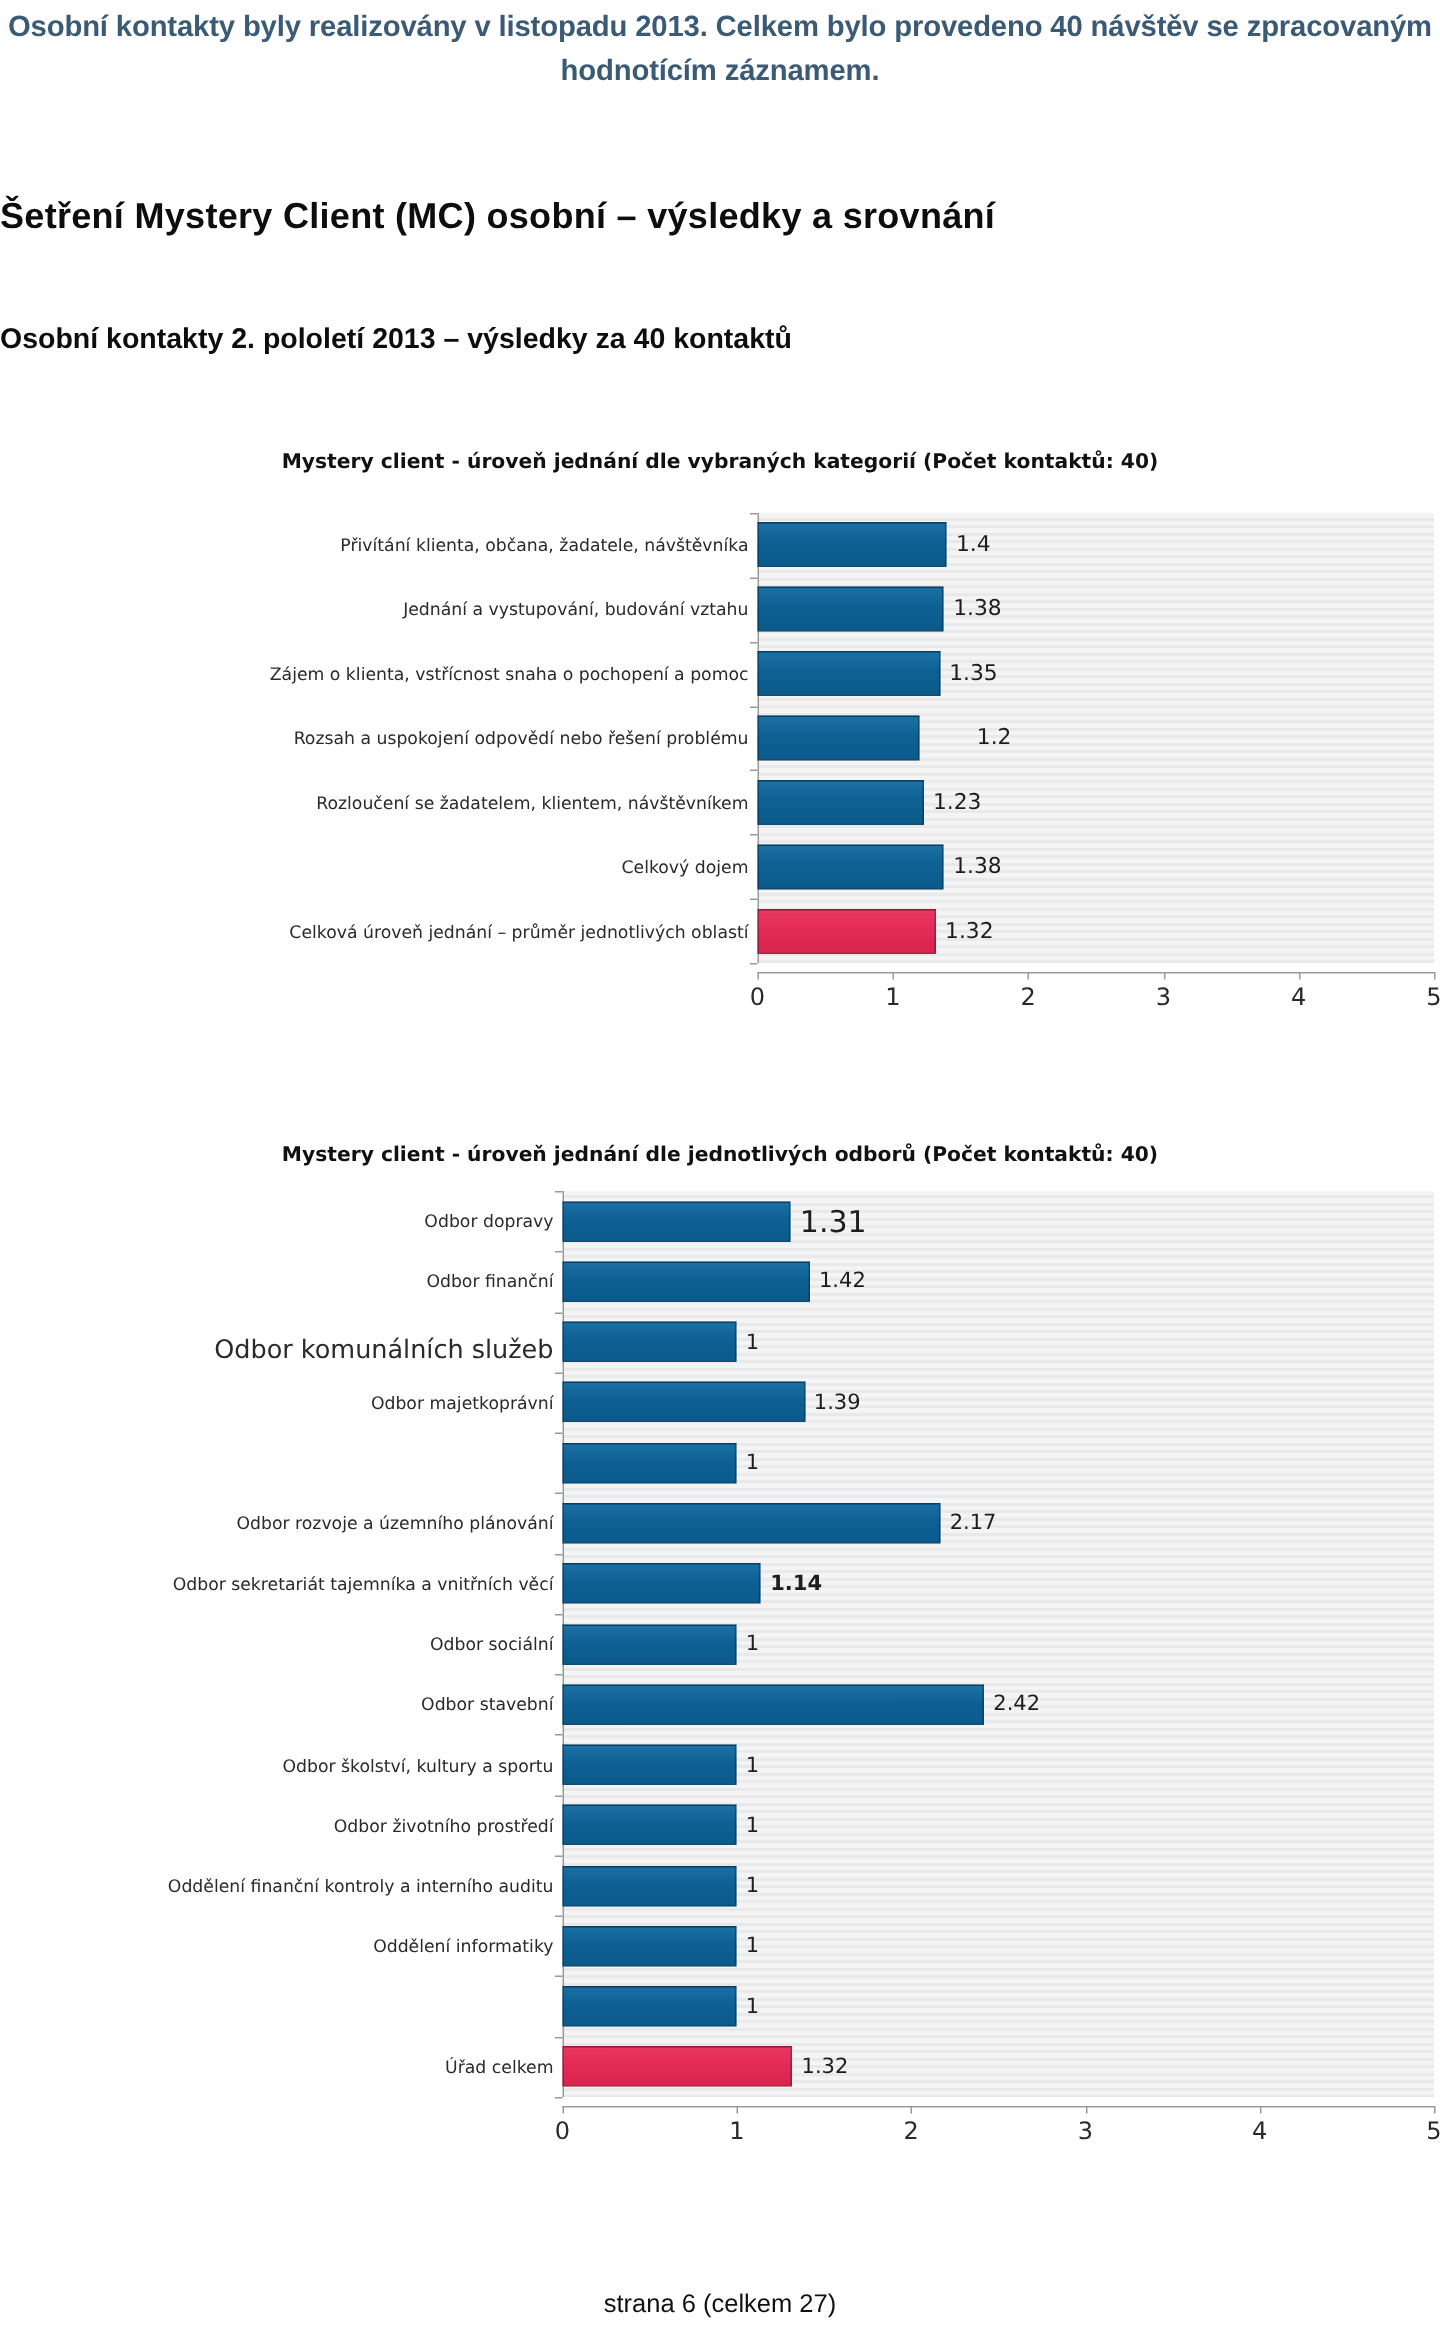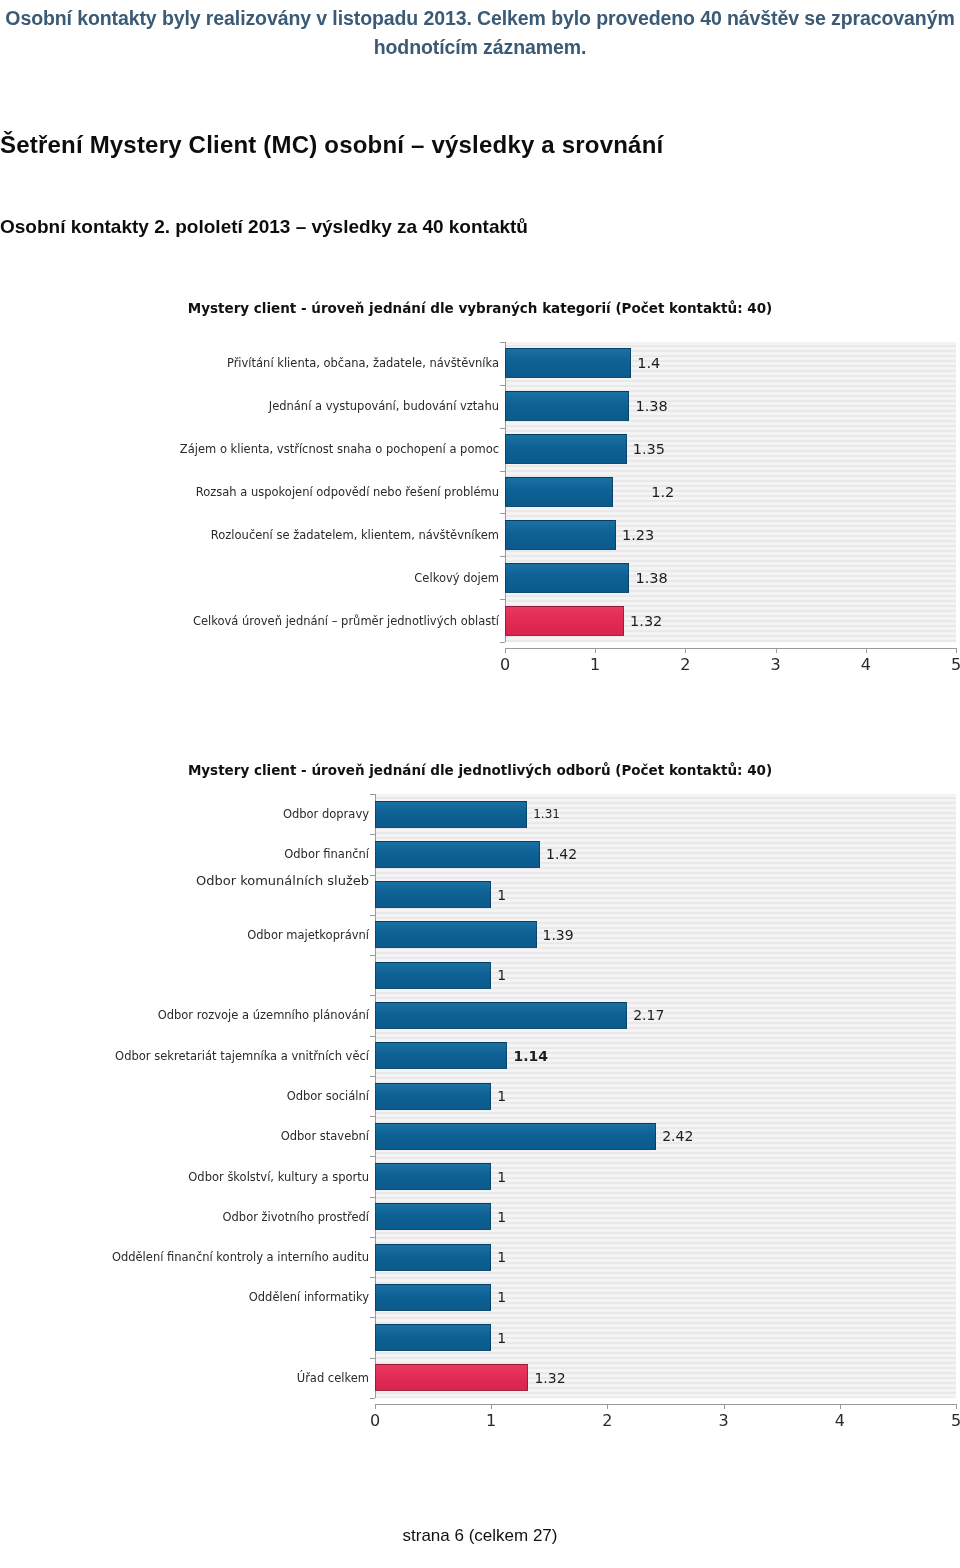--- a/index.html
+++ b/index.html
@@ -165,26 +165,26 @@
       </div>
   </div>
 
   <div class="chart" id="chart1" style="left:0px;top:762px;width:960px;height:690px;">
     <div class="chart-title" style="font-size:13.5px;">Mystery client - úroveň jednání dle jednotlivých odborů (Počet kontaktů: 40)</div>
     <div class="plot-wrap" style="left:0px;top:26px;width:960px;height:664px;">
         <div class="plot" style="left: 375px; top: 6px; width: 581px; height: 604px;"></div>
         <div class="cat-label" style="right: 591px; top: 6px; height: 40.2667px; font-size: 11.5px;">Odbor dopravy</div>
         <div class="tick" style="left: 370px; top: 6px;"></div>
         <div class="bar blue" style="left: 375px; top: 12.6333px; width: 152.222px; height: 27px;"></div>
-        <div class="bar-value" style="left: 533.222px; top: 12.6333px; height: 27px; font-size: 12px;">1.31</div>
+        <div class="bar-value" style="left: 533.222px; top: 12.6333px; height: 27px; font-size: 20px;">1.31</div>
         <div class="cat-label" style="right: 591px; top: 46.2667px; height: 40.2667px; font-size: 11.5px;">Odbor finanční</div>
         <div class="tick" style="left: 370px; top: 46.2667px;"></div>
         <div class="bar blue" style="left: 375px; top: 52.9px; width: 165.004px; height: 27px;"></div>
         <div class="bar-value" style="left: 546.004px; top: 52.9px; height: 27px; font-size: 14px;">1.42</div>
-        <div class="cat-label" style="right: 591px; top: 72px; height: 40.2667px; font-size: 13px;">Odbor komunálních služeb</div>
+        <div class="cat-label" style="right: 591px; top: 92px; height: 40.2667px; font-size: 17px;">Odbor komunálních služeb</div>
         <div class="tick" style="left: 370px; top: 86.5333px;"></div>
         <div class="bar blue" style="left: 375px; top: 93.1667px; width: 116.2px; height: 27px;"></div>
         <div class="bar-value" style="left: 497.2px; top: 93.1667px; height: 27px; font-size: 14px;">1</div>
         <div class="cat-label" style="right: 591px; top: 126.8px; height: 40.2667px; font-size: 11.5px;">Odbor majetkoprávní</div>
         <div class="tick" style="left: 370px; top: 126.8px;"></div>
         <div class="bar blue" style="left: 375px; top: 133.433px; width: 161.518px; height: 27px;"></div>
         <div class="bar-value" style="left: 542.518px; top: 133.433px; height: 27px; font-size: 14px;">1.39</div>
         <div class="tick" style="left: 370px; top: 167.067px;"></div>
         <div class="bar blue" style="left: 375px; top: 173.7px; width: 116.2px; height: 27px;"></div>
         <div class="bar-value" style="left: 497.2px; top: 173.7px; height: 27px; font-size: 14px;">1</div>

